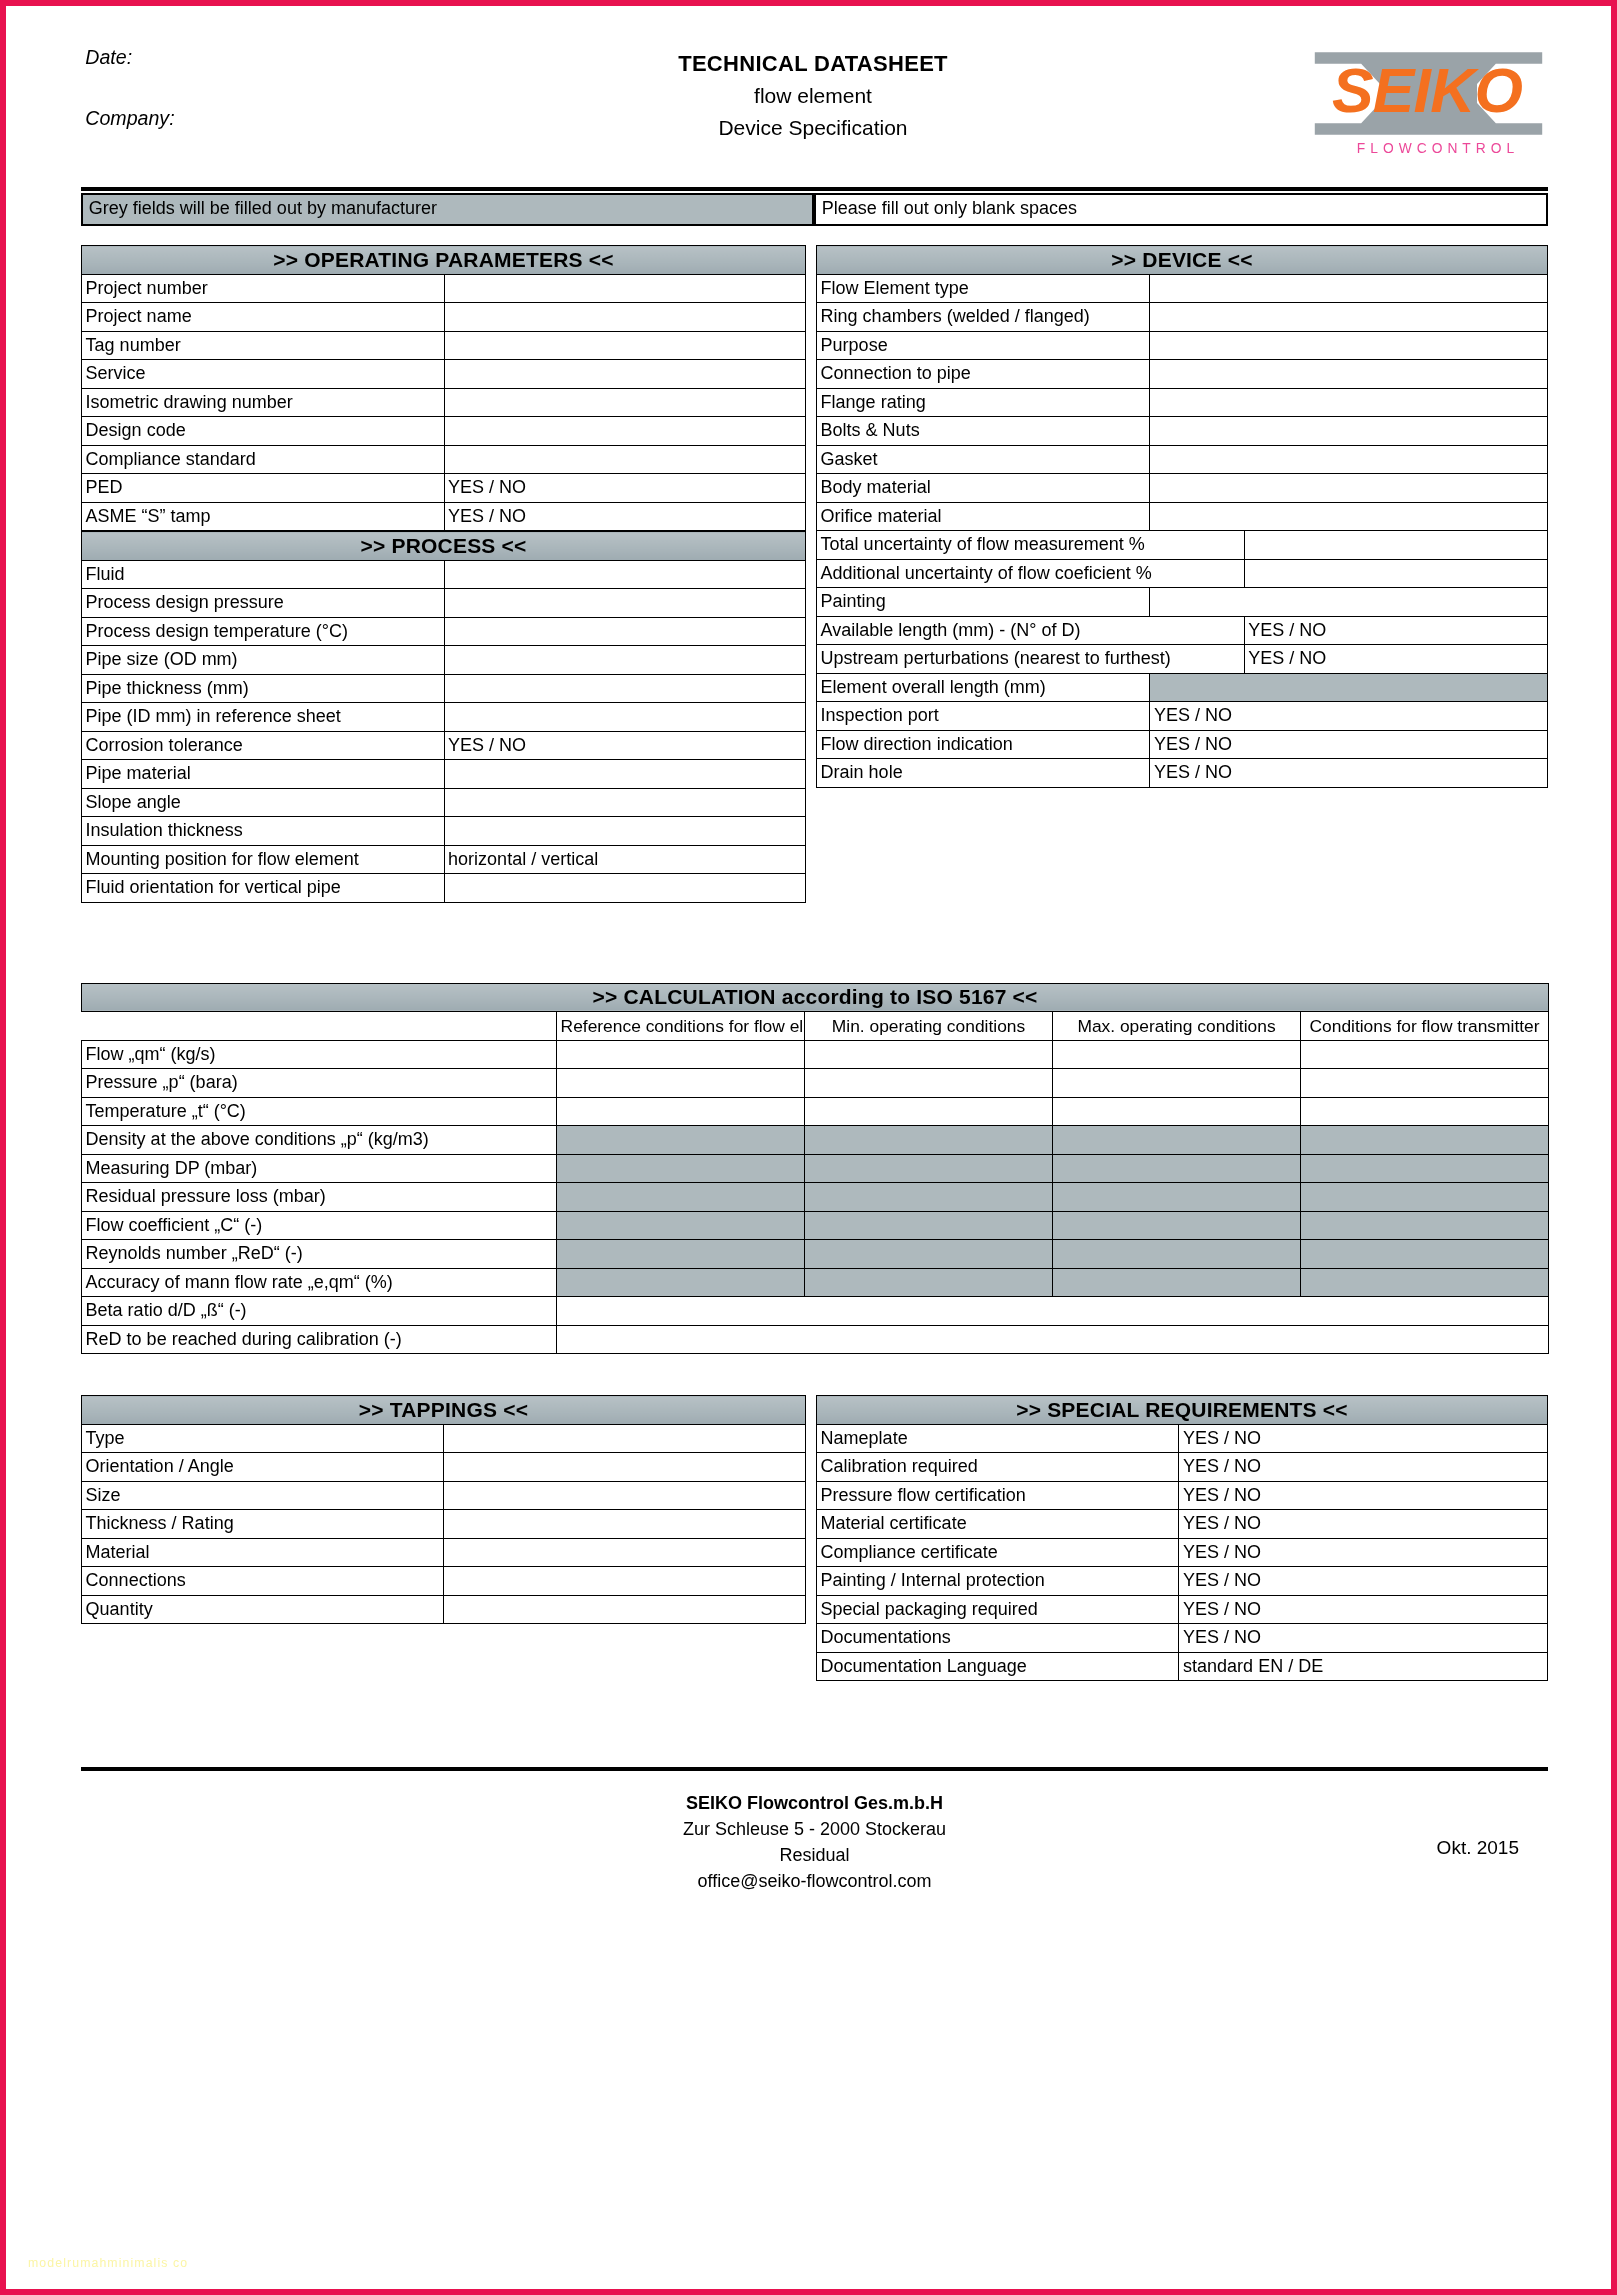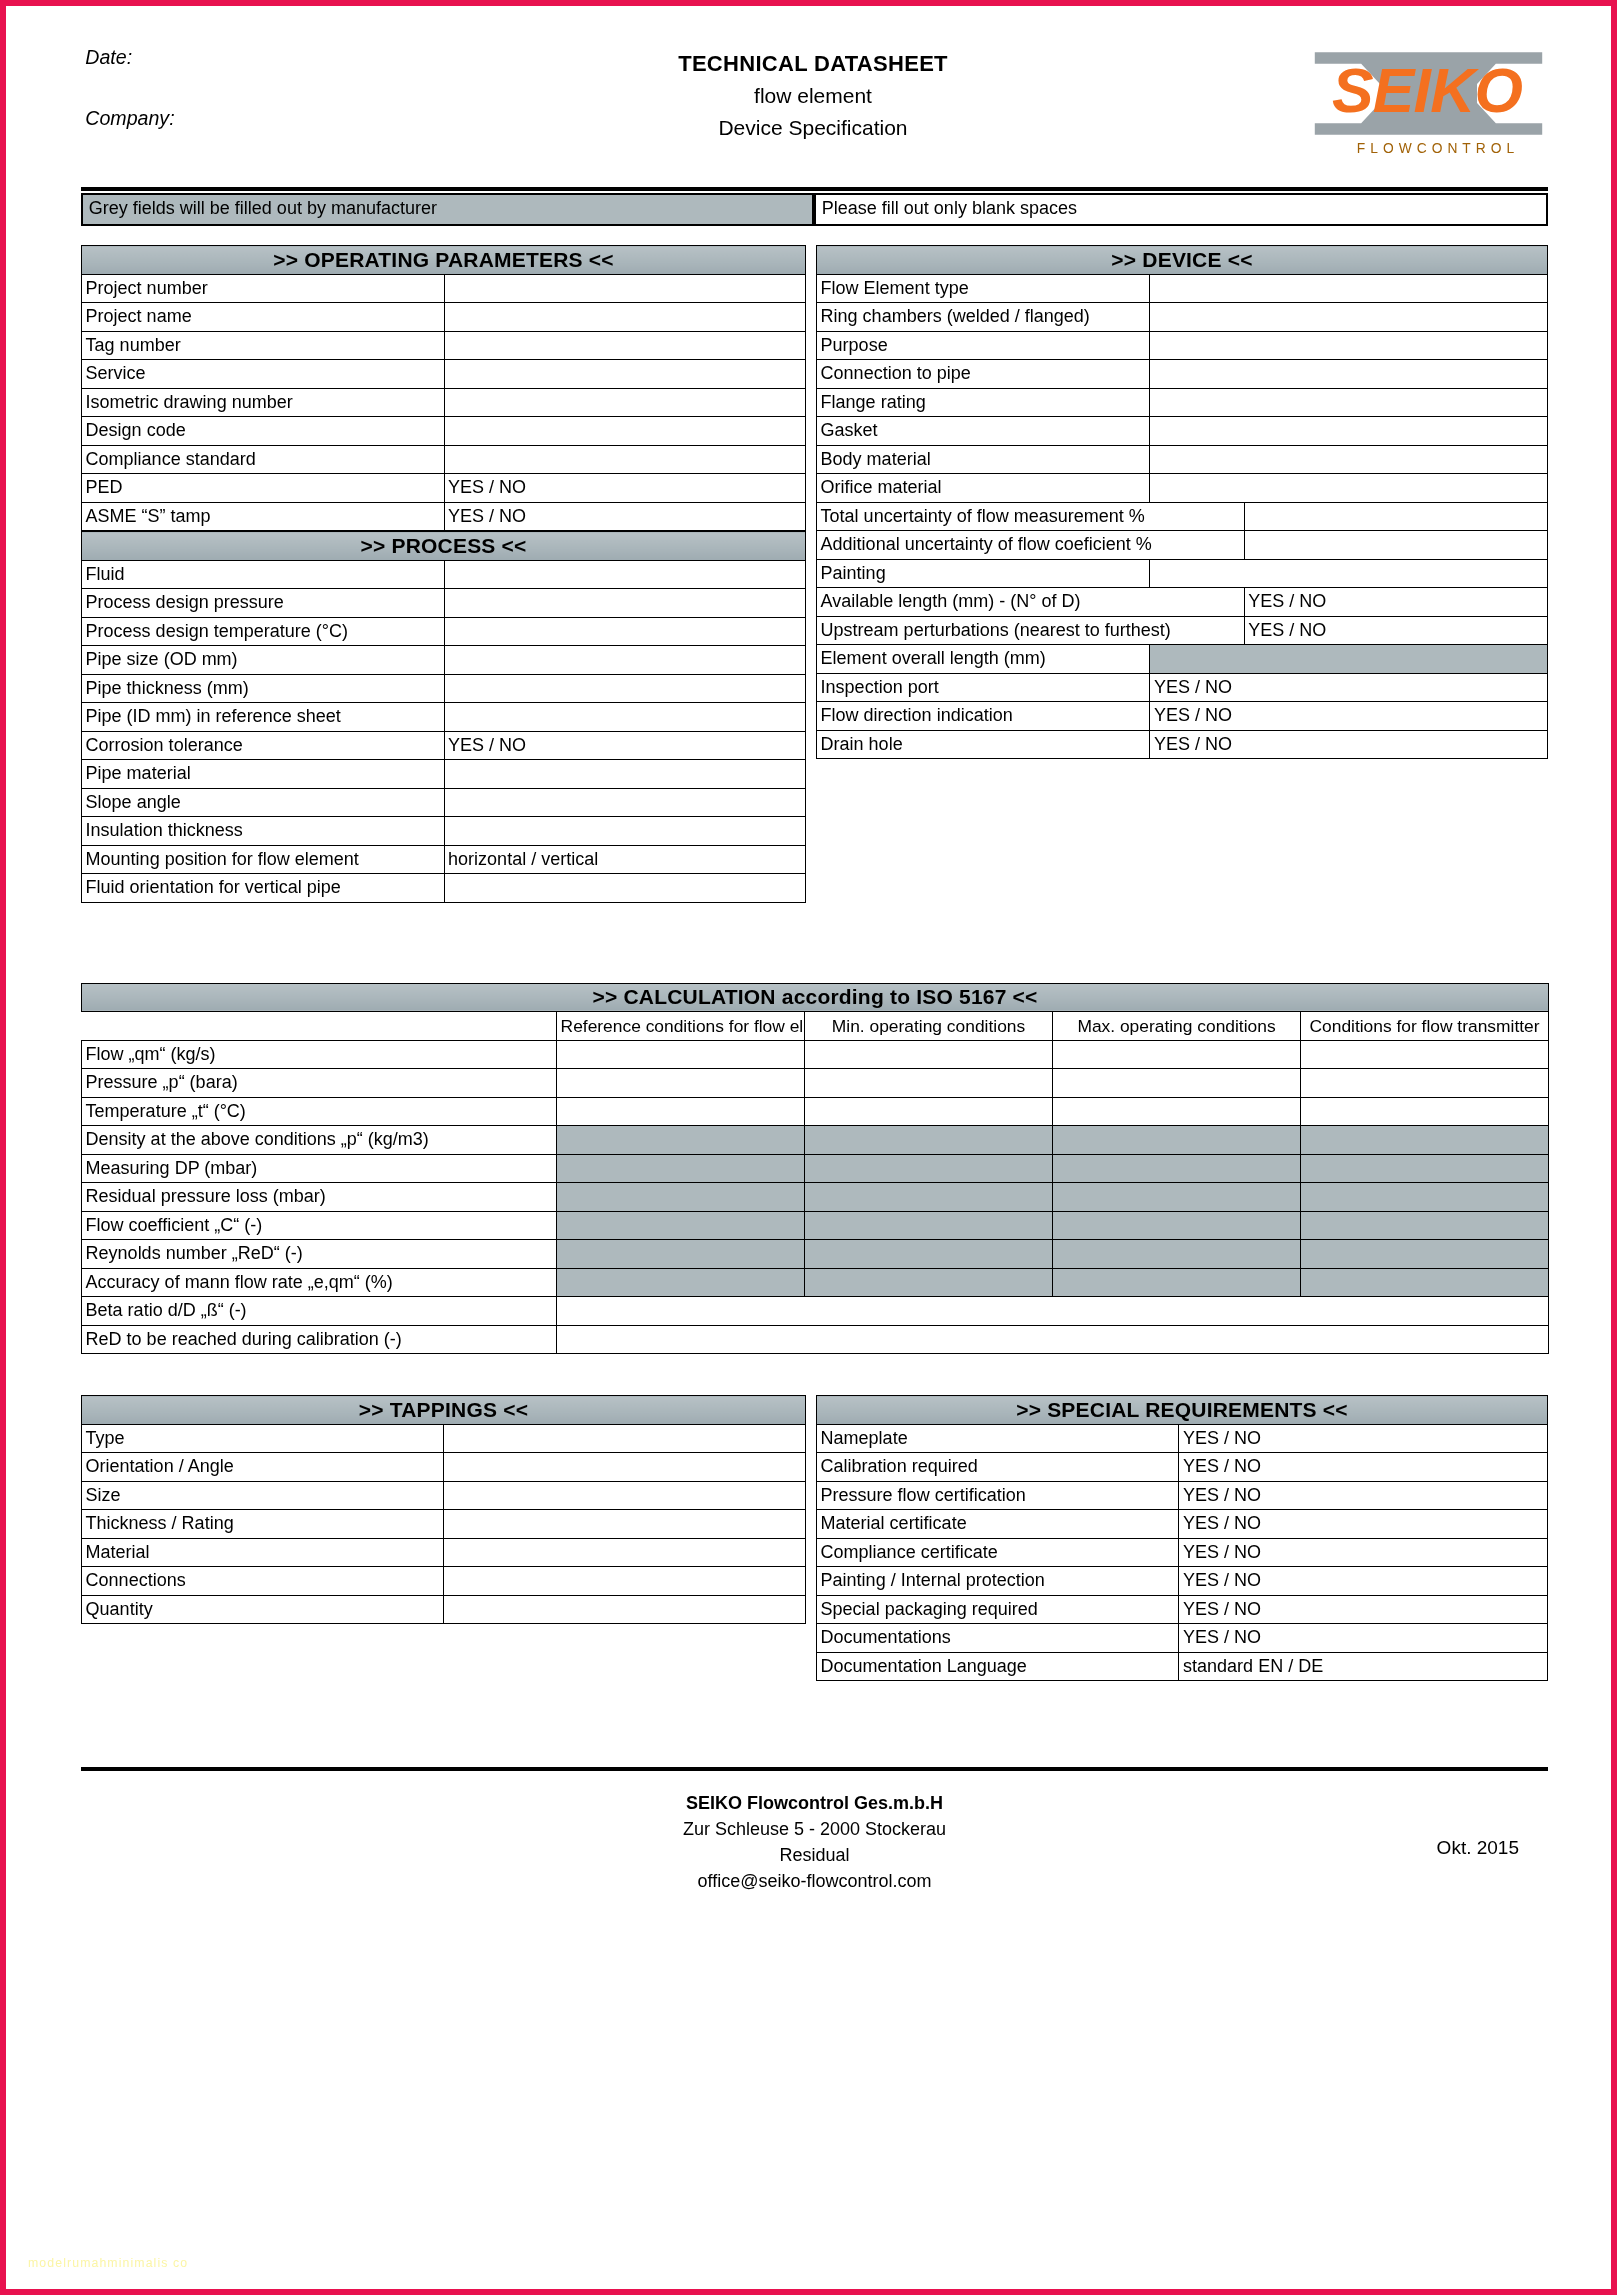--- a/index.html
+++ b/index.html
@@ -75,21 +75,21 @@
     right: 0px;
     top: 20px;
     width: 239px;
     height: 138px;
   }
   .logo-svg { display: block; width: 239px; height: 109px; }
   .logo-sub {
     text-align: center;
     font-size: 13.8px;
     letter-spacing: 5px;
-    color: #a16207;
+    color: #ec4899;
     margin-top: -7.2px;
     padding-left: 19px;
   }
 
   .rule {
     height: 3.6px;
     background: #000;
     margin: 0 0 0 0;
     position: absolute;
     left: 0;
@@ -374,20 +374,24 @@
               <tr>
                 <td class="lblcell">Purpose</td>
                 <td class="blank" colspan="2"></td>
               </tr>
               <tr>
                 <td class="lblcell">Connection to pipe</td>
                 <td class="blank" colspan="2"></td>
               </tr>
               <tr>
                 <td class="lblcell">Flange rating</td>
+                <td class="blank" colspan="2"></td>
+              </tr>
+              <tr>
+                <td class="lblcell">Bolts &amp; Nuts</td>
                 <td class="blank" colspan="2"></td>
               </tr>
               <tr>
                 <td class="lblcell">Gasket</td>
                 <td class="blank" colspan="2"></td>
               </tr>
               <tr>
                 <td class="lblcell">Body material</td>
                 <td class="blank" colspan="2"></td>
               </tr>

